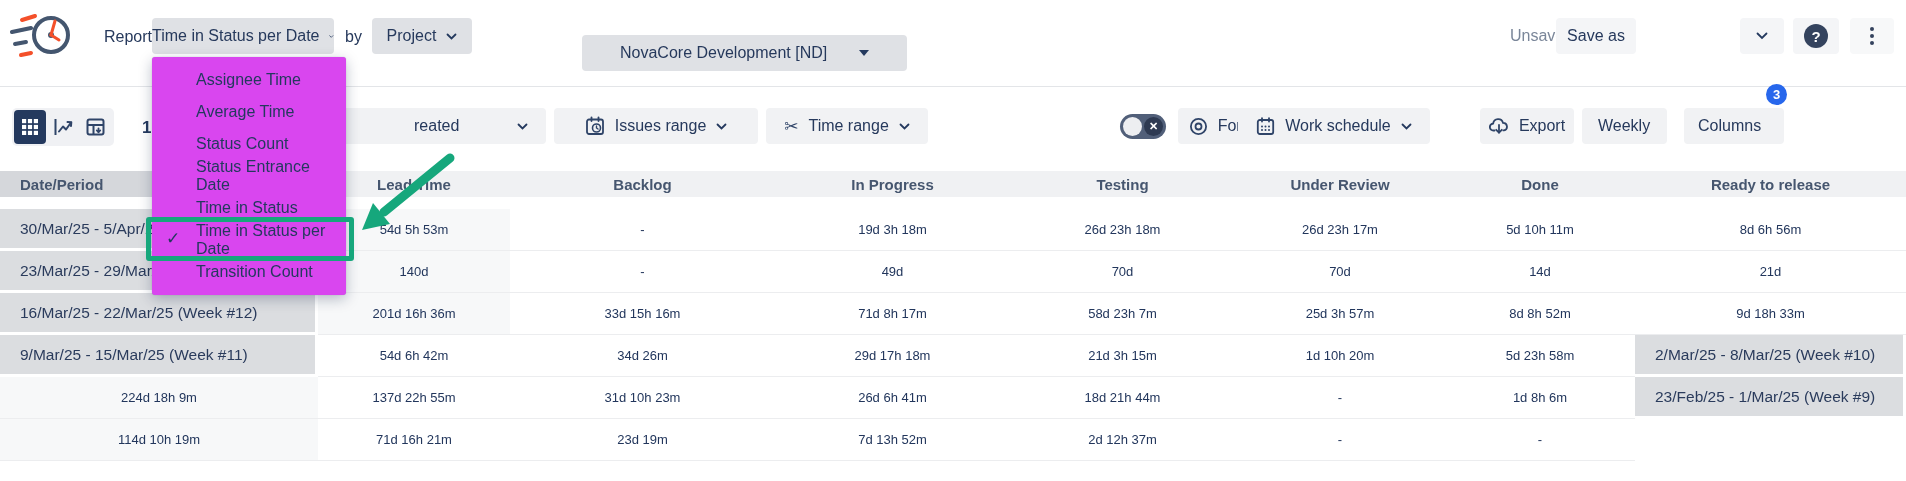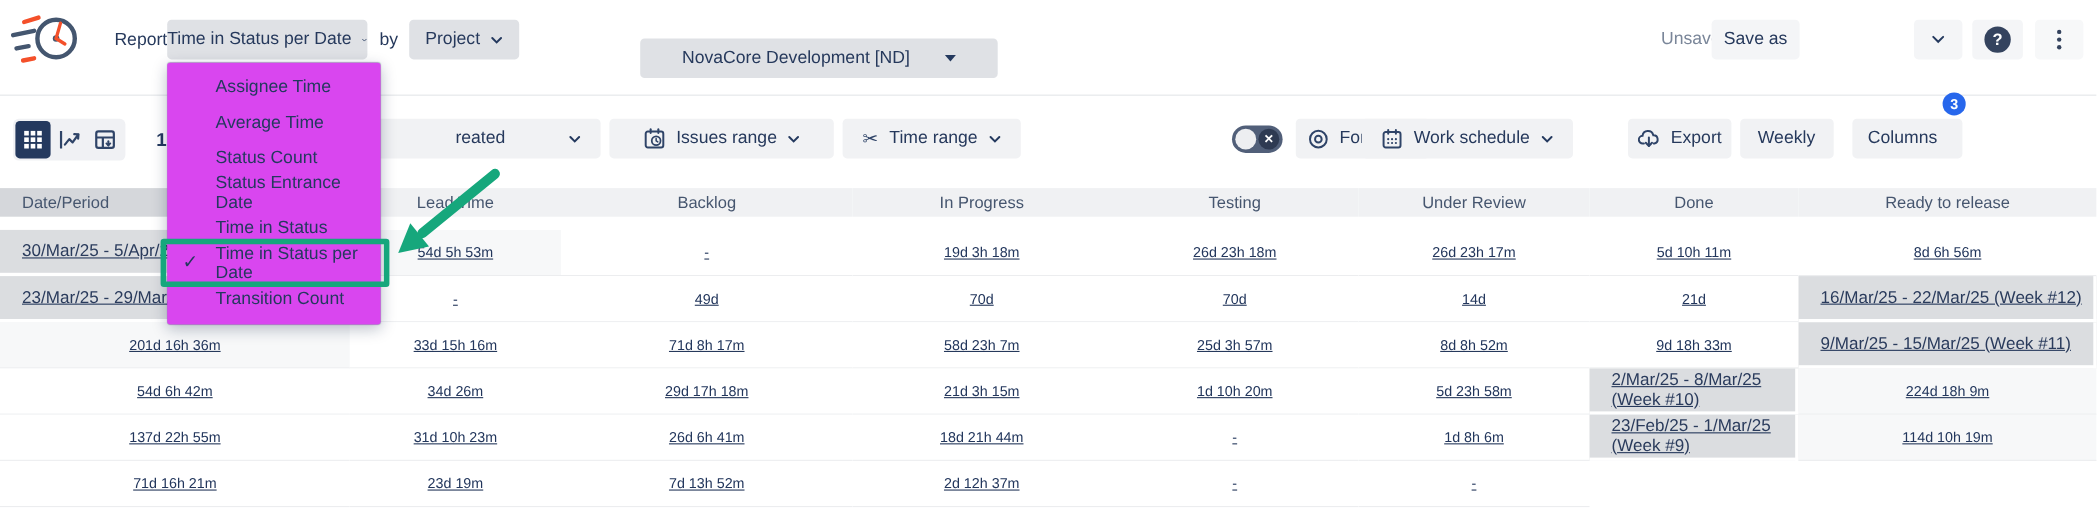--- a/index.html
+++ b/index.html
@@ -49,25 +49,25 @@
     border-radius: 50%; background: #2E3A52; color: #fff; font-size: 11px; font-weight: bold;
     display: flex; align-items: center; justify-content: center; }
 
   .badge { position: absolute; left: 1766px; top: 84px; width: 21px; height: 21px; border-radius: 50%;
     background: #2767EC; color: #fff; font-size: 13px; font-weight: bold;
     display: flex; align-items: center; justify-content: center; z-index: 5; }
 
   
   .tgrid { position: absolute; left: 0; display: grid;
     grid-template-columns: 318px 192px 265px 235px 225px 210px 190px 271px; }
-  .thead { top: 171px; height: 26px; }
+  .thead { top: 171px; height: 26px; font-weight: bold; }
   .th { display: flex; align-items: center; justify-content: center;
     background: #F0F1F3; color: #46566F; font-size: 15px; }
   .th-date { justify-content: flex-start; padding-left: 20px; background: #D5D7DB; border-right: 3px solid #fff; }
-  .tbody { top: 209px; grid-auto-rows: 42px; text-decoration: underline; }
+  .tbody { top: 209px; grid-auto-rows: 42px; }
   .td { display: flex; align-items: center; justify-content: center;
     font-size: 13px; color: #22365C; border-bottom: 1px solid #ECEDEF; background: #fff; }
   .td-lead { background: #F7F8F9; }
   .td-date { justify-content: flex-start; padding-left: 20px; font-size: 15.5px; color: #2A3B5C;
     background: #DBDDE0; border-right: 3px solid #fff; border-bottom: 3px solid #fff; }
 
   .frag-1 { position: absolute; left: 142px; top: 118px; font-size: 17px; font-weight: bold; color: #24395E; }
   .kebab { display: flex; flex-direction: column; gap: 3px; align-items: center; }
   .kebab i { width: 4px; height: 4px; border-radius: 50%; background: #34435E; }
   .qmark { width: 24px; height: 24px; border-radius: 50%; background: #34435E; color: #fff;
@@ -281,20 +281,21 @@
     <div class="td td-date">30/Mar/25 - 5/Apr/2</div>
     <div class="td td-lead">54d 5h 53m</div>
     <div class="td">-</div>
     <div class="td">19d 3h 18m</div>
     <div class="td">26d 23h 18m</div>
     <div class="td">26d 23h 17m</div>
     <div class="td">5d 10h 11m</div>
     <div class="td">8d 6h 56m</div>
 
     <div class="td td-date">23/Mar/25 - 29/Mar/</div>
+    <div class="td td-lead">140d</div>
     <div class="td">-</div>
     <div class="td">49d</div>
     <div class="td">70d</div>
     <div class="td">70d</div>
     <div class="td">14d</div>
     <div class="td">21d</div>
 
     <div class="td td-date">16/Mar/25 - 22/Mar/25 (Week #12)</div>
     <div class="td td-lead">201d 16h 36m</div>
     <div class="td">33d 15h 16m</div>

